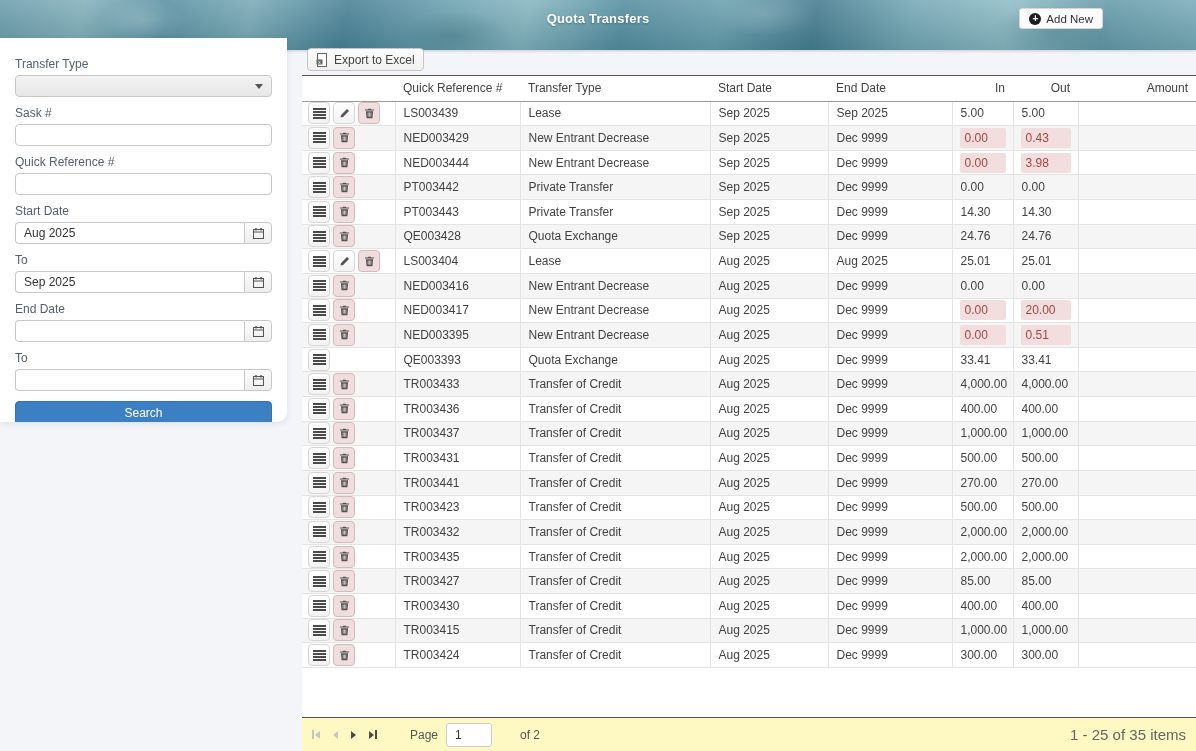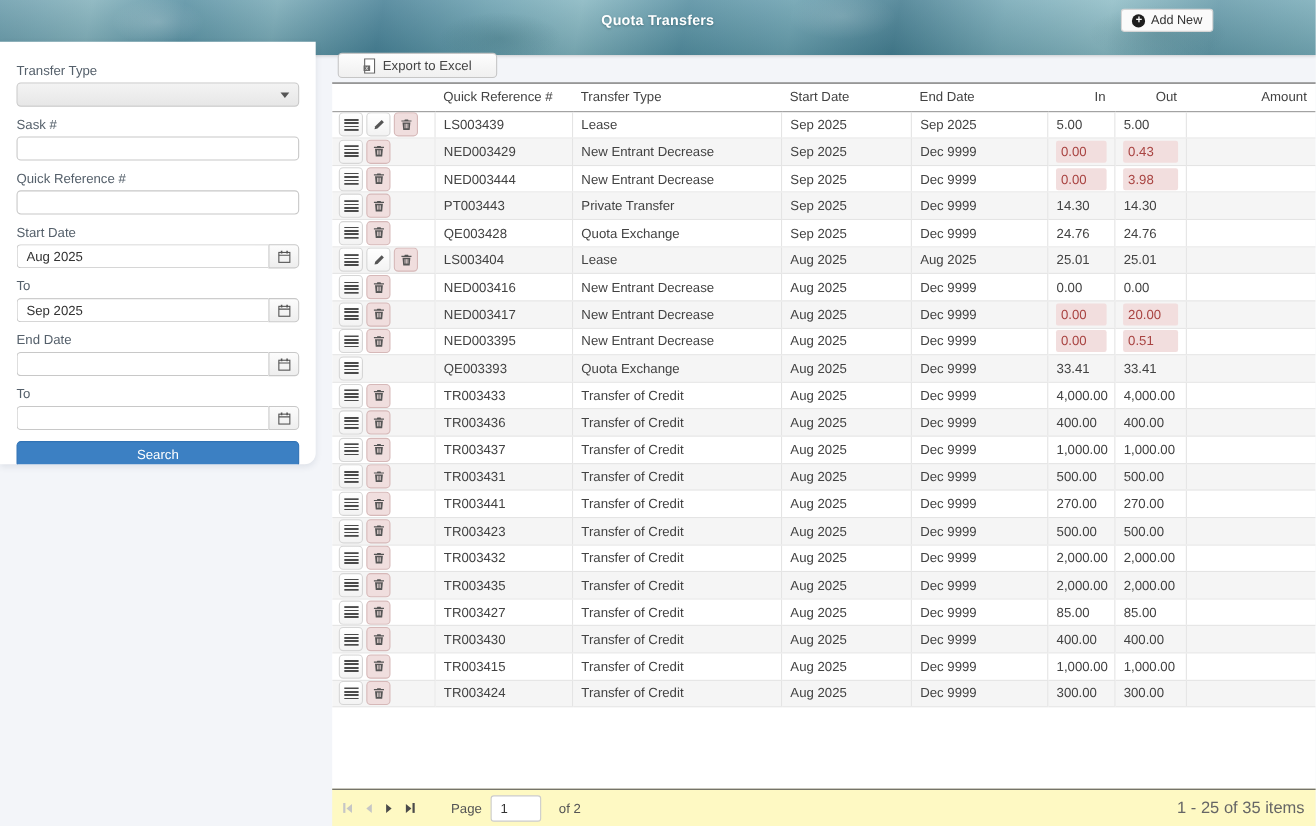--- a/index.html
+++ b/index.html
@@ -42,21 +42,21 @@
   .dategroup{display:flex;width:100%;}
   .dategroup .f-input{border-radius:4px 0 0 4px;border-right:none;flex:1;}
   .cal-btn{width:28px;height:22px;border:1px solid #c8c8c8;border-radius:0 4px 4px 0;
     background:linear-gradient(#fcfcfc,#eeeeee);display:flex;align-items:center;justify-content:center;cursor:pointer;padding:0;}
   .btn-search{width:100%;height:24px;margin-top:10px;background:var(--accent);border:1px solid #3173b5;
     border-radius:4px;color:#fff;font-size:12px;font-family:inherit;cursor:pointer;}
   
   .content{position:absolute;left:302px;top:38px;right:0;bottom:0;}
   .btn-export{height:23px;margin:10px 0 0 5px;display:inline-flex;align-items:center;gap:6px;
     background:linear-gradient(#fdfdfd,#f0f0f0);border:1px solid #c6c6c6;border-radius:4px;
-    padding:0 22px;font-size:12px;color:#444;font-family:inherit;cursor:pointer;}
+    padding:0 8px;font-size:12px;color:#444;font-family:inherit;cursor:pointer;}
   .grid{position:absolute;left:0;right:0;top:37px;bottom:34px;background:#fff;border-top:1px solid #545454;overflow:hidden;}
   table{border-collapse:collapse;table-layout:fixed;width:894px;font-size:12px;}
   thead th{height:25px;border-bottom:1px solid #9a9a9a;font-weight:normal;color:#424242;
     text-align:left;padding:0 8px;white-space:nowrap;overflow:hidden;}
   thead th.al-r{text-align:right;}
   tbody td{height:24.64px;border-bottom:1px solid #e4e4e4;border-left:1px solid #e4e4e4;
     padding:0 8px;color:#424242;white-space:nowrap;overflow:hidden;vertical-align:middle;}
   tbody td:first-child{border-left:none;}
   tbody tr:nth-child(even){background:#f5f5f5;}
   td.c-act{padding:0 0 0 6px;}
@@ -72,21 +72,21 @@
     display:flex;align-items:center;padding:0 10px 0 8px;font-size:12px;color:#555;}
   .pg-btn{background:none;border:none;display:inline-flex;align-items:center;gap:1px;cursor:pointer;
     margin-right:9px;padding:2px;color:#4a4a4a;}
   .pg-btn.disabled{color:#c6c6c6;cursor:default;}
   .tri-l{width:0;height:0;border-top:4px solid transparent;border-bottom:4px solid transparent;border-right:5.5px solid currentColor;}
   .tri-r{width:0;height:0;border-top:4px solid transparent;border-bottom:4px solid transparent;border-left:5.5px solid currentColor;}
   .pg-bar{width:2px;height:9px;background:currentColor;}
   .pg-label{margin:0 8px 0 22px;}
   .pg-input{width:46px;height:24px;border:1px solid #ccc;border-radius:3px;padding:0 8px;font-size:12px;
     font-family:inherit;color:#333;outline:none;}
-  .pg-of{margin-left:16px;}
+  .pg-of{margin-left:28px;}
   .pg-items{margin-left:auto;font-size:15px;color:#666;}
 </style>
 </head>
 <body>
 
 <div class="appbar">
   <div class="appbar-title">Quota Transfers</div>
   <button class="btn-add">
     <span class="plus-circle">+</span>
     <span>Add New</span>
@@ -261,20 +261,37 @@
           </tr>
           <tr>
             <td class="c-act"><button class="ibtn">
                 <span class="ic-list"></span>
               </button><button class="ibtn ibtn-del">
                 <svg width="11" height="11" viewBox="0 0 12 12">
                   <path fill="#555" d="M4.4.7h3.2l.5.9H11v1.2H1V1.6h2.9zM2.1 3.6h7.8L9.2 11.2H2.8z"></path>
                   <path stroke="#eedcdc" stroke-width=".8" fill="none" d="M4.6 5v4.4M6 5v4.4M7.4 5v4.4"></path>
                 </svg>
               </button></td>
+            <td>PT003442</td>
+            <td>Private Transfer</td>
+            <td>Sep 2025</td>
+            <td>Dec 9999</td>
+            <td>0.00</td>
+            <td>0.00</td>
+            <td></td>
+          </tr>
+          <tr>
+            <td class="c-act"><button class="ibtn">
+                <span class="ic-list"></span>
+              </button><button class="ibtn ibtn-del">
+                <svg width="11" height="11" viewBox="0 0 12 12">
+                  <path fill="#555" d="M4.4.7h3.2l.5.9H11v1.2H1V1.6h2.9zM2.1 3.6h7.8L9.2 11.2H2.8z"></path>
+                  <path stroke="#eedcdc" stroke-width=".8" fill="none" d="M4.6 5v4.4M6 5v4.4M7.4 5v4.4"></path>
+                </svg>
+              </button></td>
             <td>PT003443</td>
             <td>Private Transfer</td>
             <td>Sep 2025</td>
             <td>Dec 9999</td>
             <td>14.30</td>
             <td>14.30</td>
             <td></td>
           </tr>
           <tr>
             <td class="c-act"><button class="ibtn">

